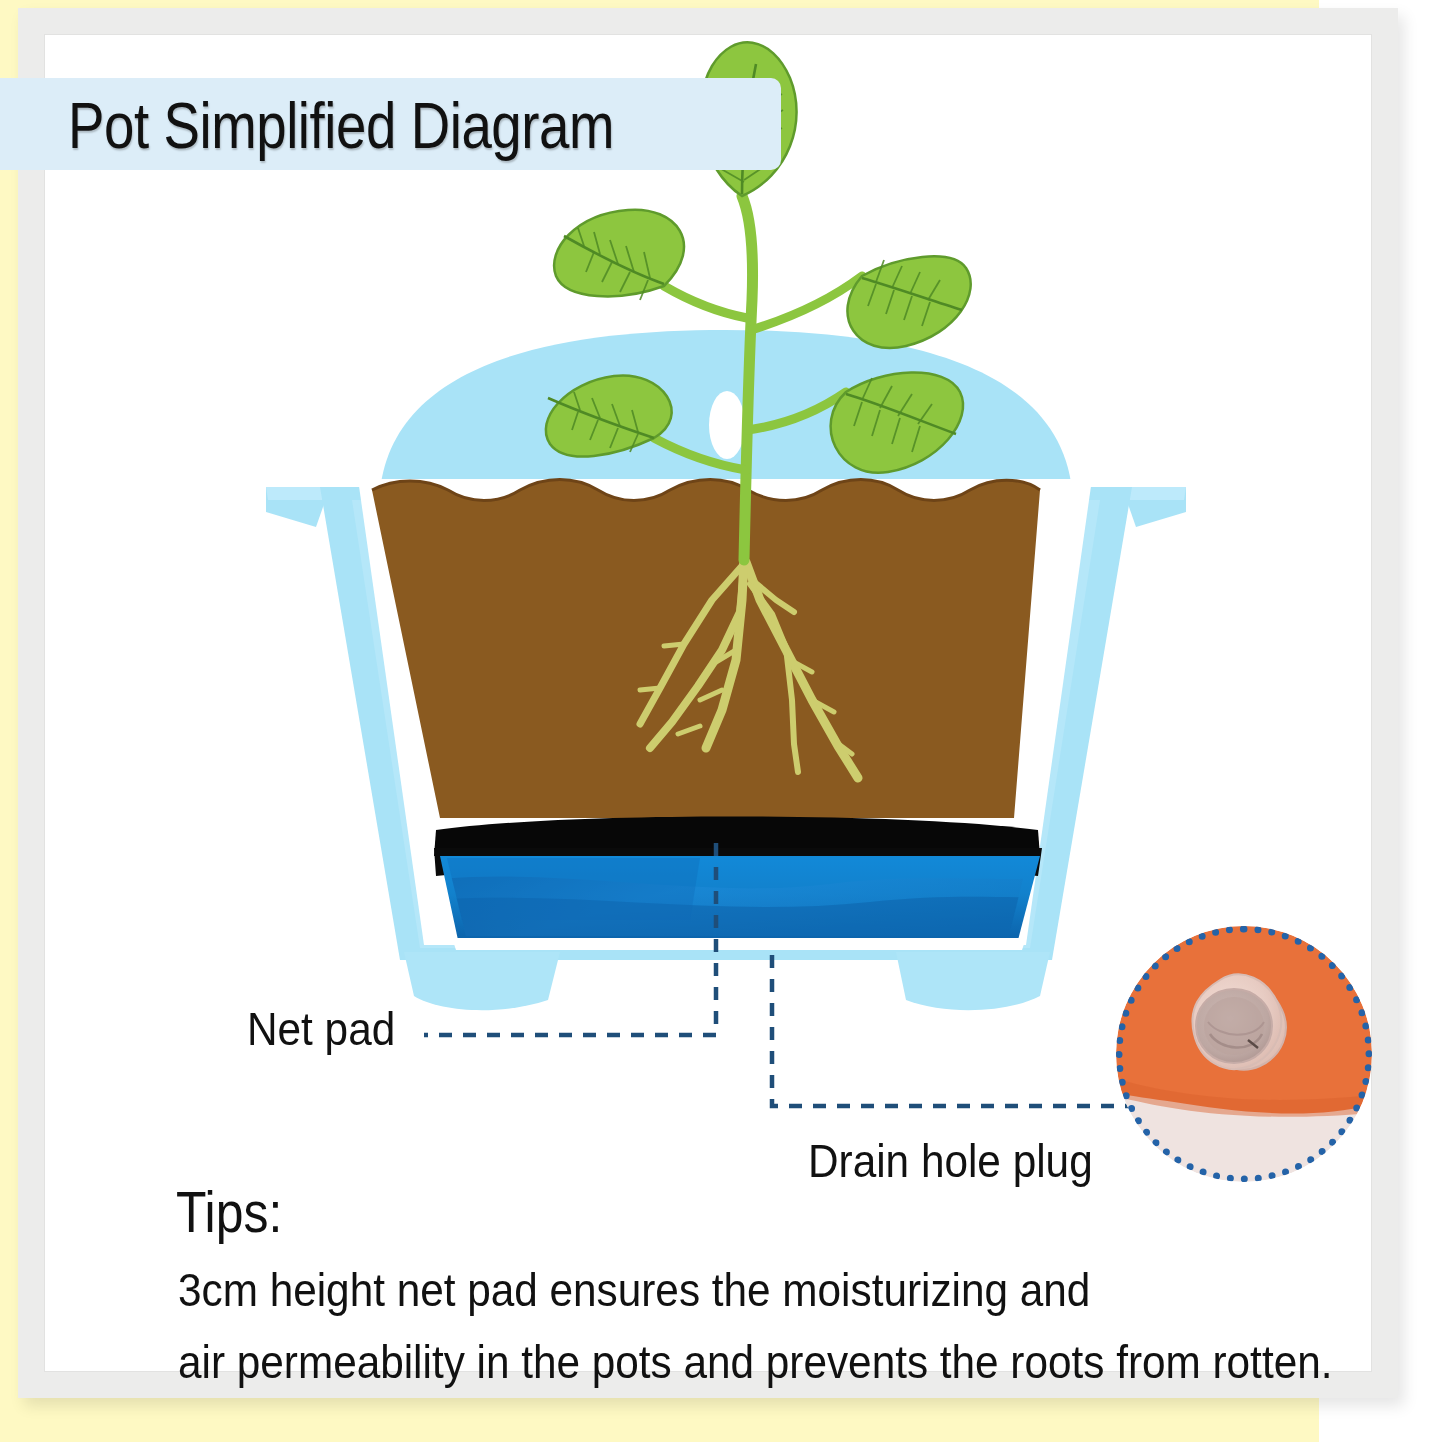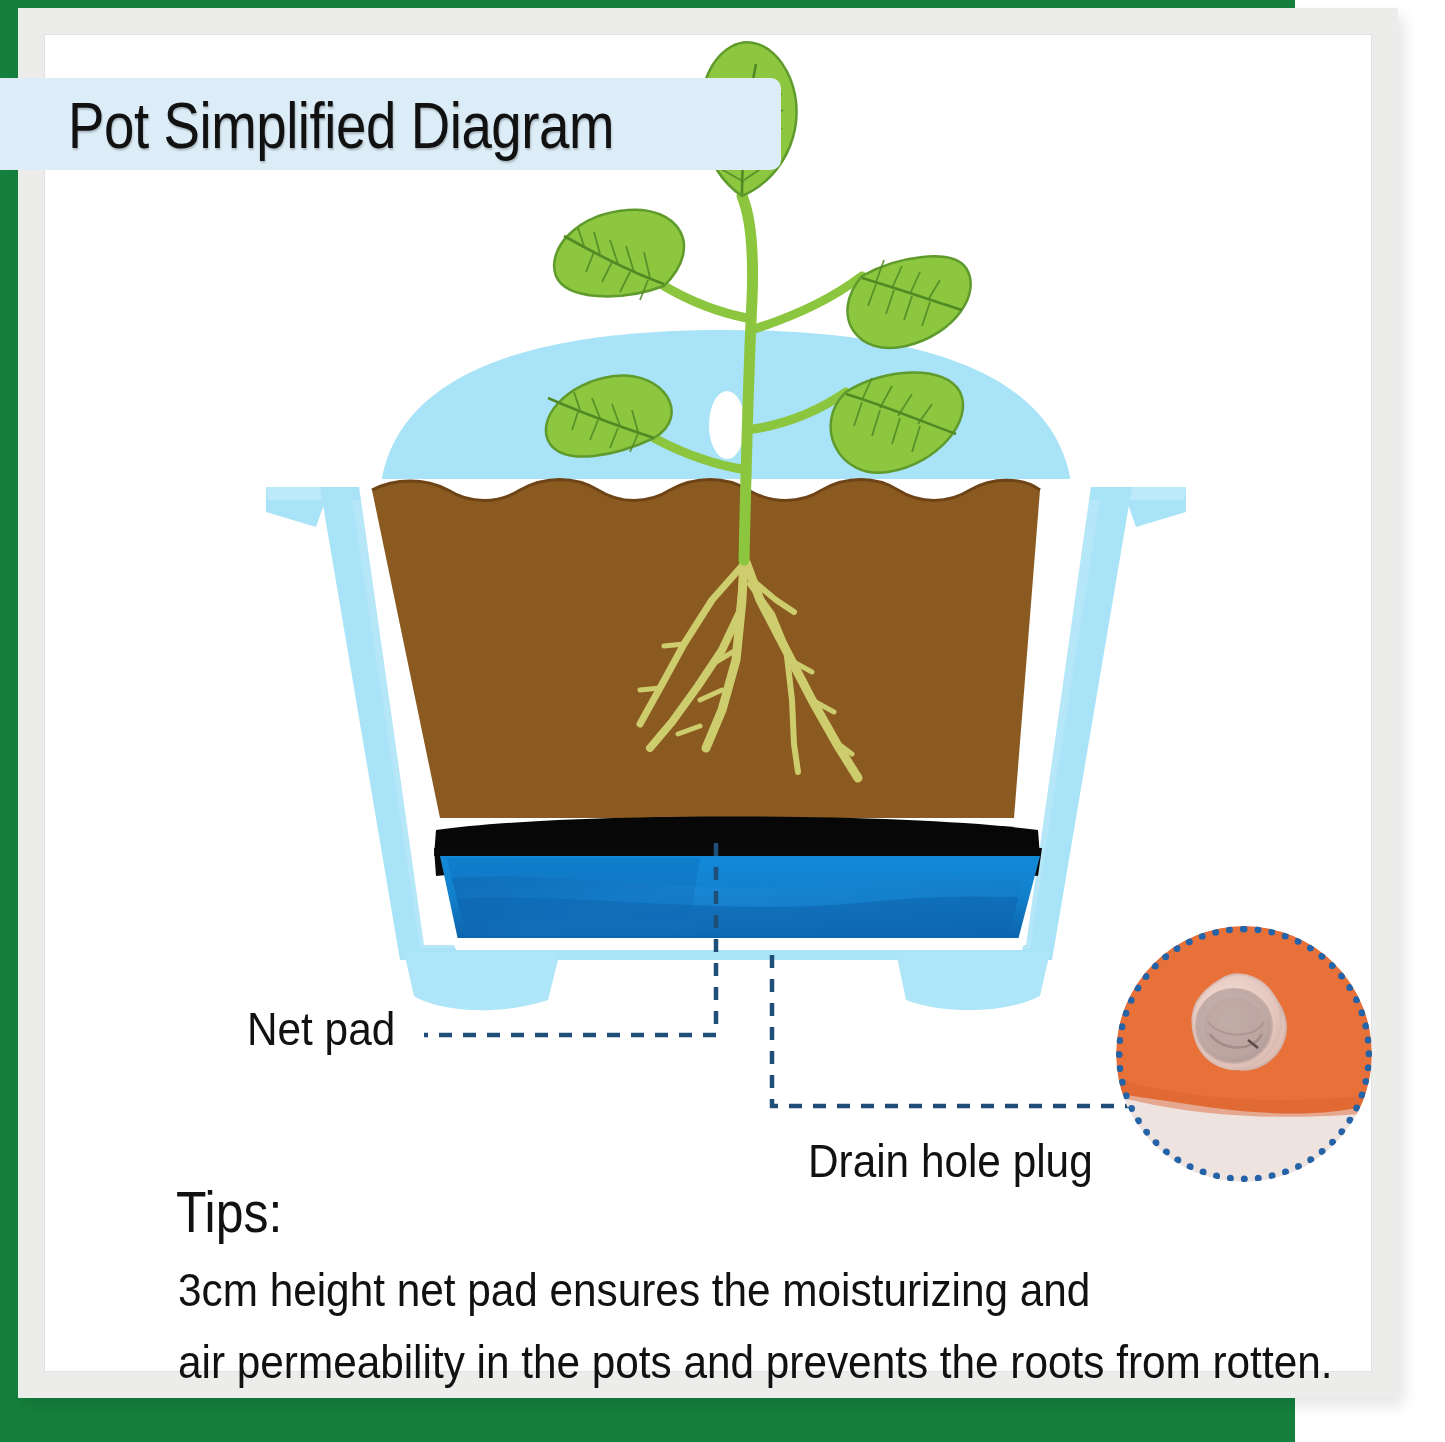--- a/index.html
+++ b/index.html
@@ -12,21 +12,22 @@
     width: 1445px;
     height: 1442px;
     font-family: "Liberation Sans", sans-serif;
     overflow: hidden;
   }
 
   #page {
     position: relative;
     width: 1295px;
     height: 1442px;
-    background: #15803d;
+    background: #fef9c3;
+    padding-left: 24px;
   }
 
   
   .frame {
     position: absolute;
     left: 18px;
     top: 8px;
     width: 1380px;
     height: 1390px;
     border: 26px solid #ececeb;

